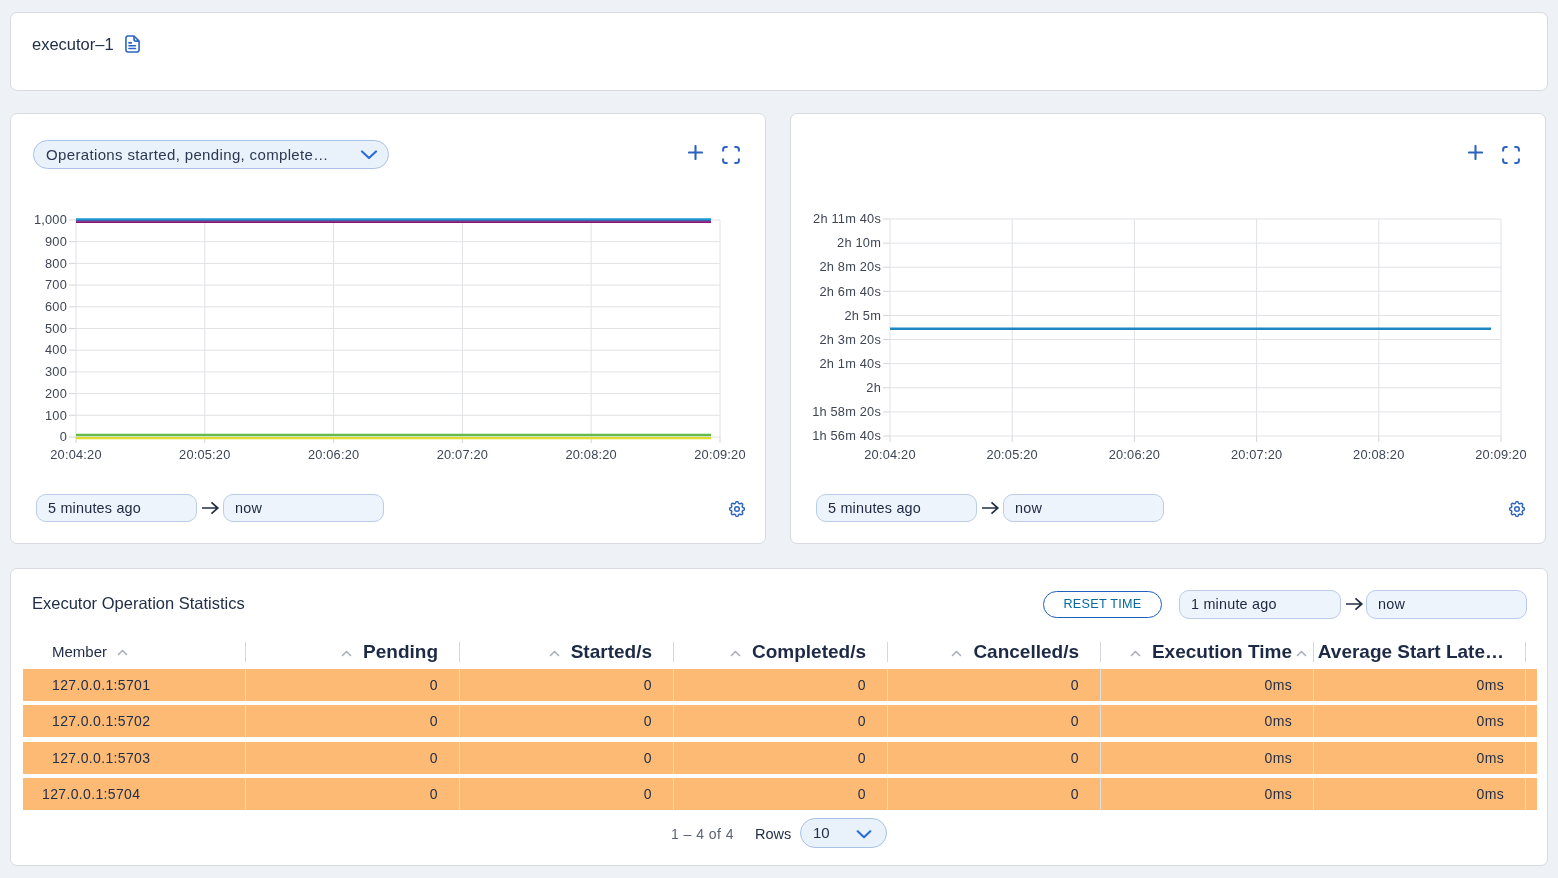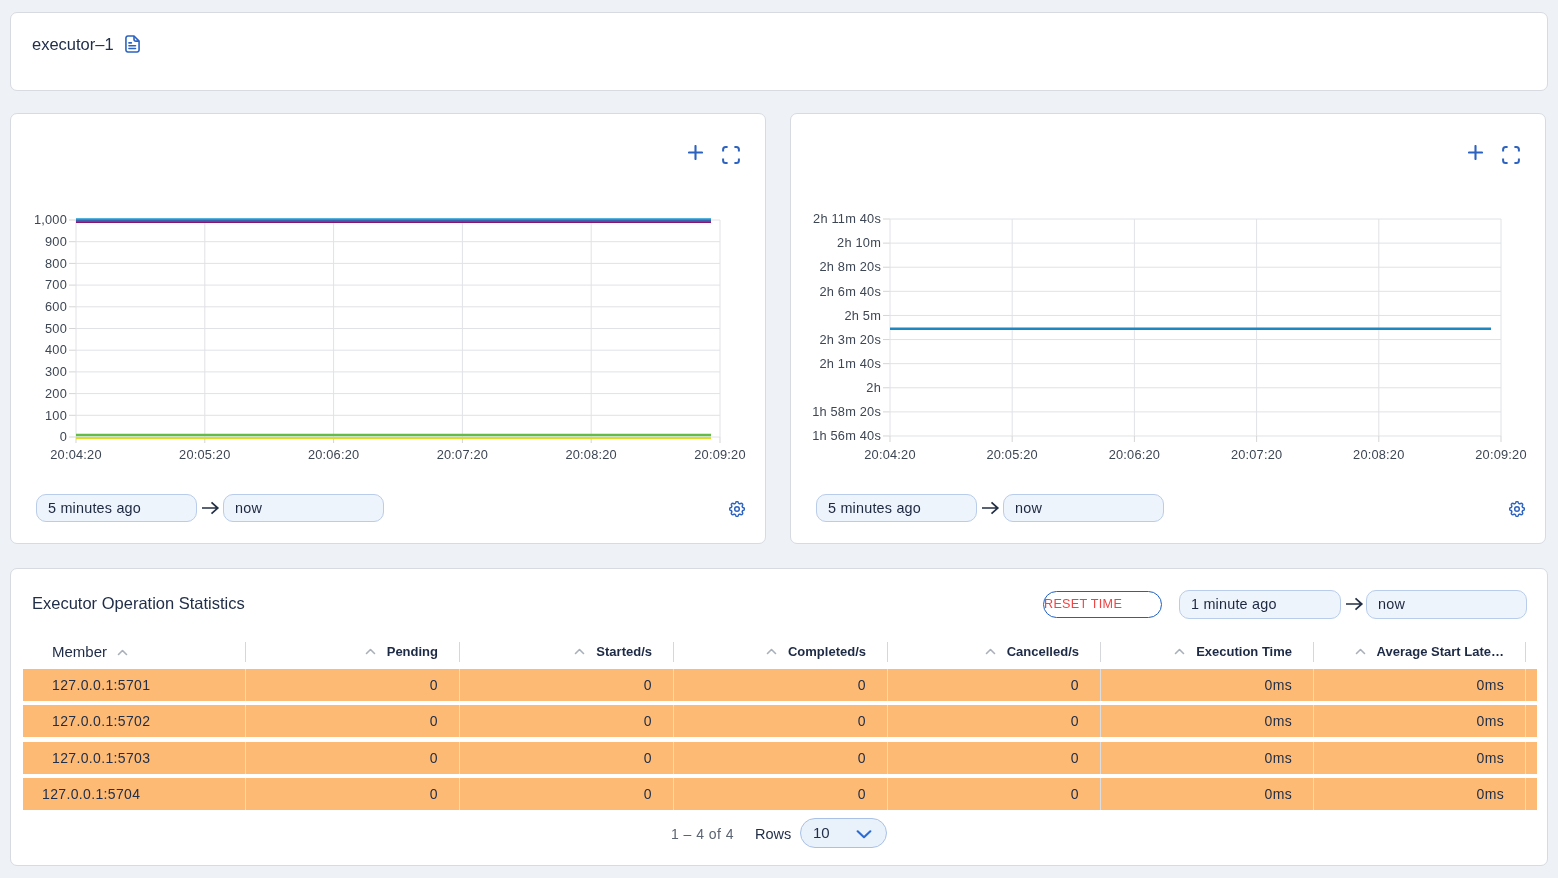--- a/index.html
+++ b/index.html
@@ -2,21 +2,21 @@
 <html><head><meta charset="utf-8"><style>
 *{margin:0;padding:0;box-sizing:border-box}
 html,body{width:1558px;height:878px;background:#eef1f6;font-family:"Liberation Sans",sans-serif;position:relative;overflow:hidden}
 .card{position:absolute;background:#fff;border:1px solid #d7dae1;border-radius:7px}
 .abs{position:absolute}
 .sel{position:absolute;left:22px;top:26px;width:356px;height:29px;background:#e9f1fb;border:1px solid #a9c1e6;border-radius:15px;font-size:15px;letter-spacing:0.35px;color:#2b3850;line-height:27px;padding-left:12px}
 .inp{position:absolute;height:28px;background:#eef4fc;border:1px solid #b9cce9;border-radius:10px;font-size:14.4px;letter-spacing:0.2px;color:#1c2740;line-height:26px;padding-left:11px}
 .sep{position:absolute;width:1px;background:#d4d7dc}
 .band{position:absolute;left:12px;width:1514px;height:32px;background:#fdba74}
 .cell{position:absolute;top:0;height:32px;line-height:32px;font-size:14px;letter-spacing:0.35px;color:#222f49;text-align:right}
-.hcell{position:absolute;top:0;height:22px;line-height:22px;font-size:13px;font-weight:700;color:#1d2a45;text-align:right}
+.hcell{position:absolute;top:0;height:22px;line-height:22px;font-size:19px;font-weight:700;color:#1d2a45;text-align:right}
 .caret{margin-right:11px;position:relative;top:-1.5px}
 </style></head><body>
 <div class="card" style="left:10px;top:12px;width:1538px;height:79px">
 <div class="abs" style="left:21px;top:22px;font-size:16.5px;color:#222f49">executor–1</div>
 <svg class="abs" style="left:114px;top:22px" width="15" height="18" viewBox="0 0 16 19">
 <path d="M9.6 1 H3.1 A2.1 2.1 0 0 0 1 3.1 v12.8 A2.1 2.1 0 0 0 3.1 18 h9.8 A2.1 2.1 0 0 0 15 15.9 V6.4 Z" fill="none" stroke="#2d63c0" stroke-width="1.7" stroke-linejoin="round"></path>
 <path d="M9.6 1 v3.3 a2.1 2.1 0 0 0 2.1 2.1 H15" fill="none" stroke="#2d63c0" stroke-width="1.7" stroke-linejoin="round"></path>
 <path d="M4.2 8.3 h2.6 M4.2 11.3 h7 M4.2 14.3 h7" stroke="#2d63c0" stroke-width="1.7" stroke-linecap="round"></path>
 </svg>
 </div>
@@ -72,20 +72,23 @@
       <text x="580.2" y="345" text-anchor="middle" font-size="12.8" letter-spacing="0.2" fill="#3d4654">20:08:20</text>
       <line x1="709.0" y1="106" x2="709.0" y2="323" stroke="#e1e2e6" stroke-width="1"></line>
       <line x1="709.0" y1="323" x2="709.0" y2="329" stroke="#d5d5d5" stroke-width="1"></line>
       <text x="709.0" y="345" text-anchor="middle" font-size="12.8" letter-spacing="0.2" fill="#3d4654">20:09:20</text>
       <line x1="65" y1="105.3" x2="700" y2="105.3" stroke="#1b9ad1" stroke-width="2.2"></line>
       <line x1="65" y1="106.9" x2="700" y2="106.9" stroke="#2a3f9b" stroke-width="1.3"></line>
       <line x1="65" y1="108.2" x2="700" y2="108.2" stroke="#8a1374" stroke-width="1.7"></line>
       <line x1="65" y1="321.0" x2="700" y2="321.0" stroke="#64bc46" stroke-width="2.4"></line>
       <line x1="65" y1="324.2" x2="700" y2="324.2" stroke="#e0dc2e" stroke-width="2.2"></line>
     </svg>
+<div class="sel"><span>Operations started, pending, complete…</span><svg width="18" height="10" viewBox="0 0 18 10" style="position:absolute;right:10px;top:9px">
+        <path d="M2 1.5 L9 8 L16 1.5" fill="none" stroke="#2b6bd2" stroke-width="2.2" stroke-linecap="round" stroke-linejoin="round"></path>
+      </svg></div>
 <svg class="abs" style="left:677px;top:31px" width="15" height="15" viewBox="0 0 15 15">
       <path d="M7.5 1 V14 M1 7.5 H14" stroke="#2d63c0" stroke-width="2.1" stroke-linecap="round"></path>
     </svg>
 <svg class="abs" style="left:711px;top:32px" width="18" height="18" viewBox="0 0 18 18">
       <path d="M1.1 5.6 V3.6 A2.5 2.5 0 0 1 3.6 1.1 H5.6 M12.4 1.1 h2 A2.5 2.5 0 0 1 16.9 3.6 v2 M16.9 12.4 v2 A2.5 2.5 0 0 1 14.4 16.9 h-2 M5.6 16.9 h-2 A2.5 2.5 0 0 1 1.1 14.4 v-2" fill="none" stroke="#2d63c0" stroke-width="2"></path>
     </svg>
 <div class="inp" style="left:25px;top:380px;width:161px">5 minutes ago</div>
 <svg class="abs" style="left:190px;top:387px" width="19" height="14" viewBox="0 0 19 14">
       <path d="M1 7 H16.5 M10.5 1.3 L16.8 7 L10.5 12.7" fill="none" stroke="#232f44" stroke-width="1.7"></path>
     </svg>
@@ -158,21 +161,21 @@
       <path d="M1 7 H16.5 M10.5 1.3 L16.8 7 L10.5 12.7" fill="none" stroke="#232f44" stroke-width="1.7"></path>
     </svg>
 <div class="inp" style="left:212px;top:380px;width:161px">now</div>
 <svg style="position:absolute;left:718px;top:387px" width="16" height="16" viewBox="0 0 16 16">
 <path d="M15.43,8.00 L15.42,8.23 L15.37,8.46 L15.28,8.69 L15.13,8.90 L14.89,9.09 L14.56,9.25 L14.21,9.39 L13.92,9.52 L13.70,9.66 L13.56,9.81 L13.45,9.96 L13.37,10.12 L13.30,10.29 L13.24,10.47 L13.21,10.65 L13.20,10.86 L13.26,11.11 L13.37,11.41 L13.53,11.75 L13.64,12.10 L13.68,12.41 L13.64,12.66 L13.54,12.89 L13.41,13.08 L13.25,13.25 L13.08,13.41 L12.89,13.54 L12.66,13.64 L12.41,13.68 L12.10,13.64 L11.75,13.53 L11.41,13.37 L11.11,13.26 L10.86,13.20 L10.65,13.21 L10.47,13.24 L10.29,13.30 L10.12,13.37 L9.96,13.45 L9.81,13.56 L9.66,13.70 L9.52,13.92 L9.39,14.21 L9.25,14.56 L9.09,14.89 L8.90,15.13 L8.69,15.28 L8.46,15.37 L8.23,15.42 L8.00,15.43 L7.77,15.42 L7.54,15.37 L7.31,15.28 L7.10,15.13 L6.91,14.89 L6.75,14.56 L6.61,14.21 L6.48,13.92 L6.34,13.70 L6.19,13.56 L6.04,13.45 L5.88,13.37 L5.71,13.30 L5.53,13.24 L5.35,13.21 L5.14,13.20 L4.89,13.26 L4.59,13.37 L4.25,13.53 L3.90,13.64 L3.59,13.68 L3.34,13.64 L3.11,13.54 L2.92,13.41 L2.75,13.25 L2.59,13.08 L2.46,12.89 L2.36,12.66 L2.32,12.41 L2.36,12.10 L2.47,11.75 L2.63,11.41 L2.74,11.11 L2.80,10.86 L2.79,10.65 L2.76,10.47 L2.70,10.29 L2.63,10.12 L2.55,9.96 L2.44,9.81 L2.30,9.66 L2.08,9.52 L1.79,9.39 L1.44,9.25 L1.11,9.09 L0.87,8.90 L0.72,8.69 L0.63,8.46 L0.58,8.23 L0.57,8.00 L0.58,7.77 L0.63,7.54 L0.72,7.31 L0.87,7.10 L1.11,6.91 L1.44,6.75 L1.79,6.61 L2.08,6.48 L2.30,6.34 L2.44,6.19 L2.55,6.04 L2.63,5.88 L2.70,5.71 L2.76,5.53 L2.79,5.35 L2.80,5.14 L2.74,4.89 L2.63,4.59 L2.47,4.25 L2.36,3.90 L2.32,3.59 L2.36,3.34 L2.46,3.11 L2.59,2.92 L2.75,2.75 L2.92,2.59 L3.11,2.46 L3.34,2.36 L3.59,2.32 L3.90,2.36 L4.25,2.47 L4.59,2.63 L4.89,2.74 L5.14,2.80 L5.35,2.79 L5.53,2.76 L5.71,2.70 L5.88,2.63 L6.04,2.55 L6.19,2.44 L6.34,2.30 L6.48,2.08 L6.61,1.79 L6.75,1.44 L6.91,1.11 L7.10,0.87 L7.31,0.72 L7.54,0.63 L7.77,0.58 L8.00,0.57 L8.23,0.58 L8.46,0.63 L8.69,0.72 L8.90,0.87 L9.09,1.11 L9.25,1.44 L9.39,1.79 L9.52,2.08 L9.66,2.30 L9.81,2.44 L9.96,2.55 L10.12,2.63 L10.29,2.70 L10.47,2.76 L10.65,2.79 L10.86,2.80 L11.11,2.74 L11.41,2.63 L11.75,2.47 L12.10,2.36 L12.41,2.32 L12.66,2.36 L12.89,2.46 L13.08,2.59 L13.25,2.75 L13.41,2.92 L13.54,3.11 L13.64,3.34 L13.68,3.59 L13.64,3.90 L13.53,4.25 L13.37,4.59 L13.26,4.89 L13.20,5.14 L13.21,5.35 L13.24,5.53 L13.30,5.71 L13.37,5.88 L13.45,6.04 L13.56,6.19 L13.70,6.34 L13.92,6.48 L14.21,6.61 L14.56,6.75 L14.89,6.91 L15.13,7.10 L15.28,7.31 L15.37,7.54 L15.42,7.77 L15.43,8.00 Z" fill="none" stroke="#2d63c0" stroke-width="1.5"></path>
 <circle cx="8" cy="8" r="2.3" fill="none" stroke="#2d63c0" stroke-width="1.5"></circle>
 </svg>
 </div>
 <div class="card" style="left:10px;top:568px;width:1538px;height:298px">
 <div class="abs" style="left:21px;top:25px;font-size:16.5px;color:#222f49">Executor Operation Statistics</div>
-<div class="abs" style="left:1032px;top:22px;width:119px;height:27px;border:1px solid #2160c0;border-radius:14px;color:#ef4444;font-size:12.6px;font-weight:400;letter-spacing:0.3px;line-height:25px">RESET TIME</div>
+<div class="abs" style="left:1032px;top:22px;width:119px;height:27px;border:1px solid #2160c0;border-radius:14px;color:#0369a1;font-size:12.6px;font-weight:400;letter-spacing:0.3px;text-align:center;line-height:25px">RESET TIME</div>
 <div class="inp" style="left:1168px;top:21px;width:162px;height:29px;line-height:27px">1 minute ago</div>
 <svg class="abs" style="left:1334px;top:28px" width="19" height="14" viewBox="0 0 19 14">
       <path d="M1 7 H16.5 M10.5 1.3 L16.8 7 L10.5 12.7" fill="none" stroke="#232f44" stroke-width="1.7"></path>
     </svg>
 <div class="inp" style="left:1355px;top:21px;width:161px;height:29px;line-height:27px">now</div>
 <div class="abs" style="left:0;top:72px;width:1538px;height:22px">
 <div class="abs" style="left:41px;top:0;height:22px;line-height:22px;font-size:15px;font-weight:400;color:#1d2a45">Member<svg width="11" height="7" viewBox="0 0 11 7" style="margin-left:10px;position:relative;top:-1.5px">
           <path d="M1.5 5.5 L5.5 1.5 L9.5 5.5" fill="none" stroke="#a9b0ba" stroke-width="1.6" stroke-linecap="round" stroke-linejoin="round"></path>
         </svg></div>
 <div class="hcell" style="right:1111px"><svg class="caret" width="11" height="7" viewBox="0 0 11 7">

